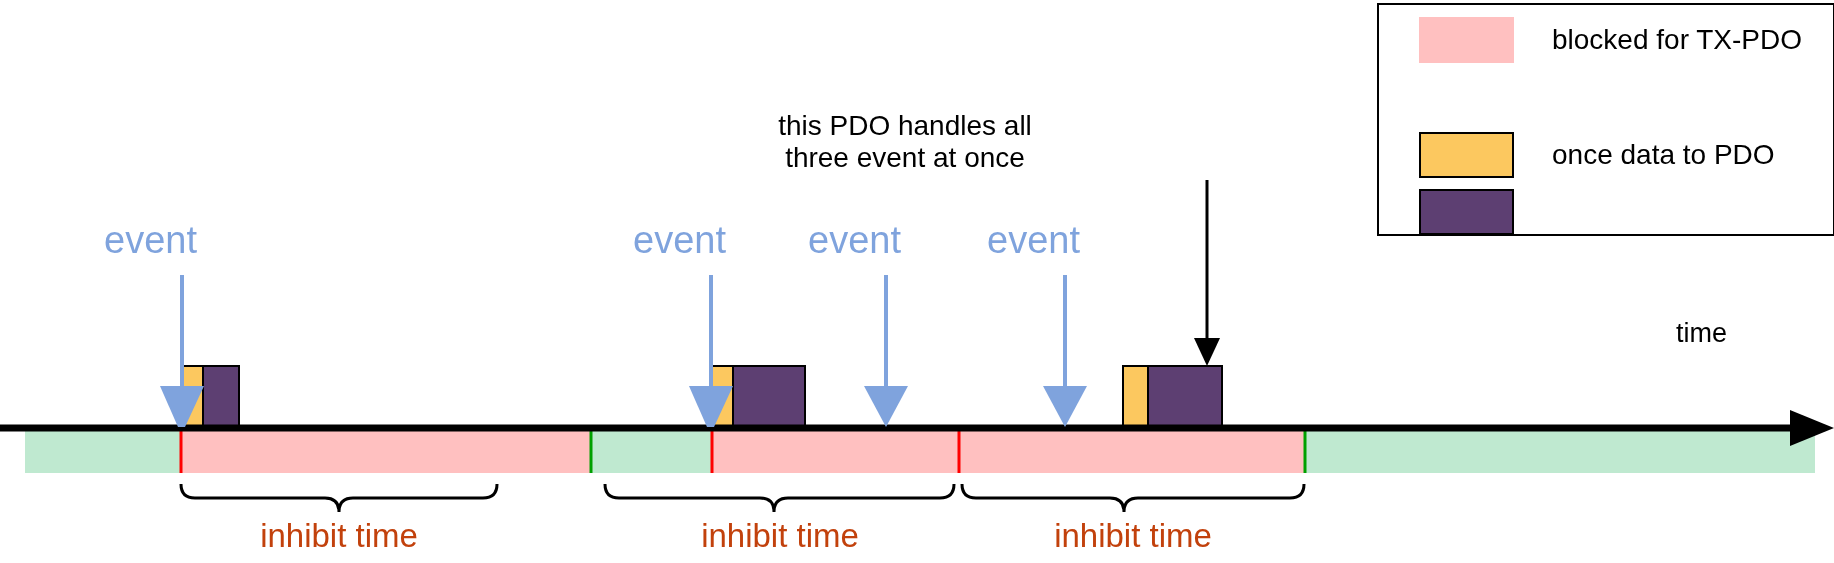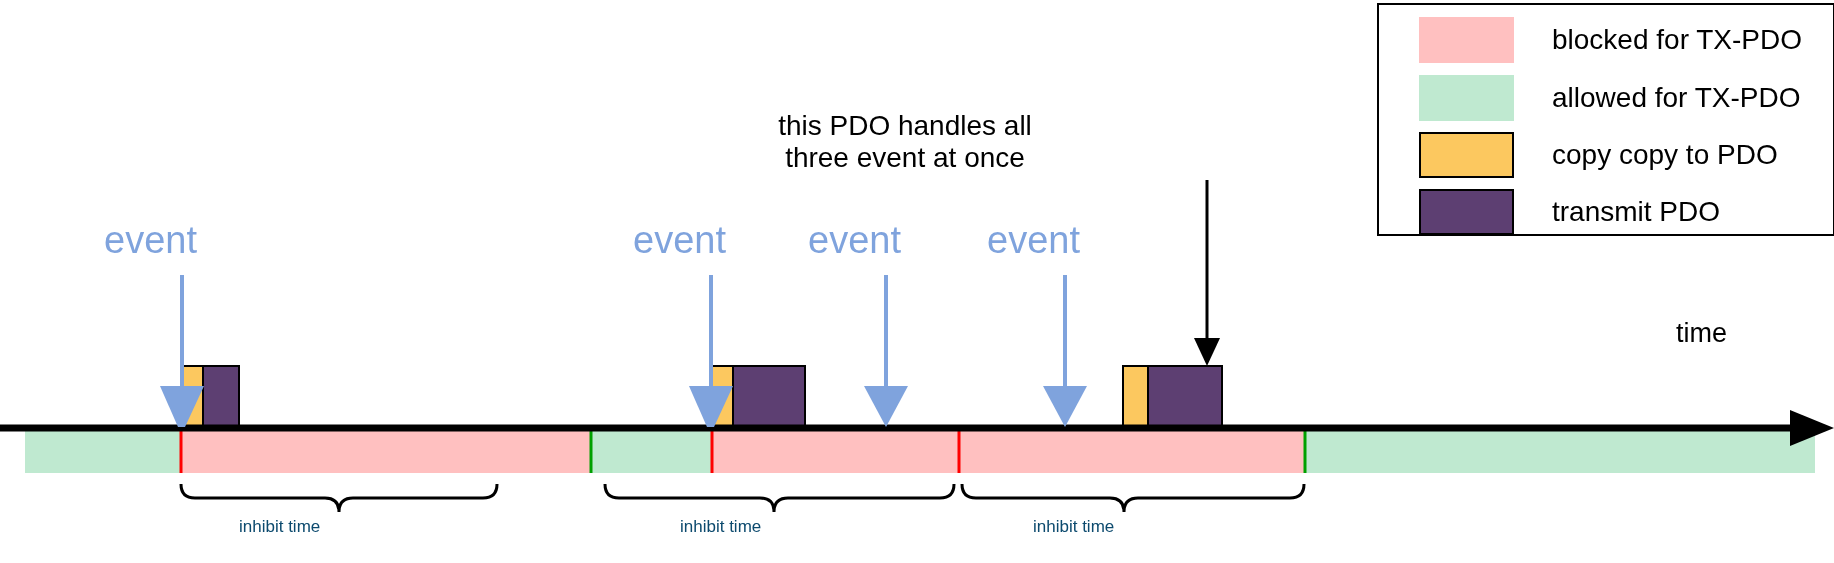--- a/index.html
+++ b/index.html
@@ -31,23 +31,23 @@
   .axis-label {
     font-size: 27px;
     color: #000000;
   }
   .annot {
     font-size: 28px;
     color: #000000;
     text-align: center;
   }
   .inhibit {
-    font-size: 17px;
-    color: #0c4a6e;
-    text-align: left;
+    font-size: 33px;
+    color: #c2410c;
+    text-align: center;
   }
   .legend-box {
     position: absolute;
     left: 1377px; top: 3px;
     width: 458px; height: 233px;
     border: 2px solid #000000;
     background: #ffffff;
     box-sizing: border-box;
   }
   .legend-row {
@@ -149,27 +149,22 @@
 
   <div class="txt inhibit" style="left:239px; top:517px; width:200px;">inhibit time</div>
   <div class="txt inhibit" style="left:680px; top:517px; width:200px;">inhibit time</div>
   <div class="txt inhibit" style="left:1033px; top:517px; width:200px;">inhibit time</div>
 
   <div class="legend-box">
     <div class="legend-row" style="top:6px;">
       <div class="legend-swatch" style="background:#ffc0c0;"></div>
       <div class="legend-text">blocked for TX-PDO</div>
     </div>
-    <div class="legend-row" style="top:64px;">
-      <div class="legend-swatch" style="background:#bfe9d0;"></div>
-      <div class="legend-text">allowed for TX-PDO</div>
-    </div>
     <div class="legend-row" style="top:121px;">
       <div class="legend-swatch" style="background:#fcc85f; border:2px solid #000000;"></div>
-      <div class="legend-text">copy copy to PDO</div>
+      <div class="legend-text">once data to PDO</div>
     </div>
     <div class="legend-row" style="top:178px;">
       <div class="legend-swatch" style="background:#5d3f72; border:2px solid #000000;"></div>
-      <div class="legend-text">transmit PDO</div>
     </div>
   </div>
 
 </div>
 
 </body></html>

